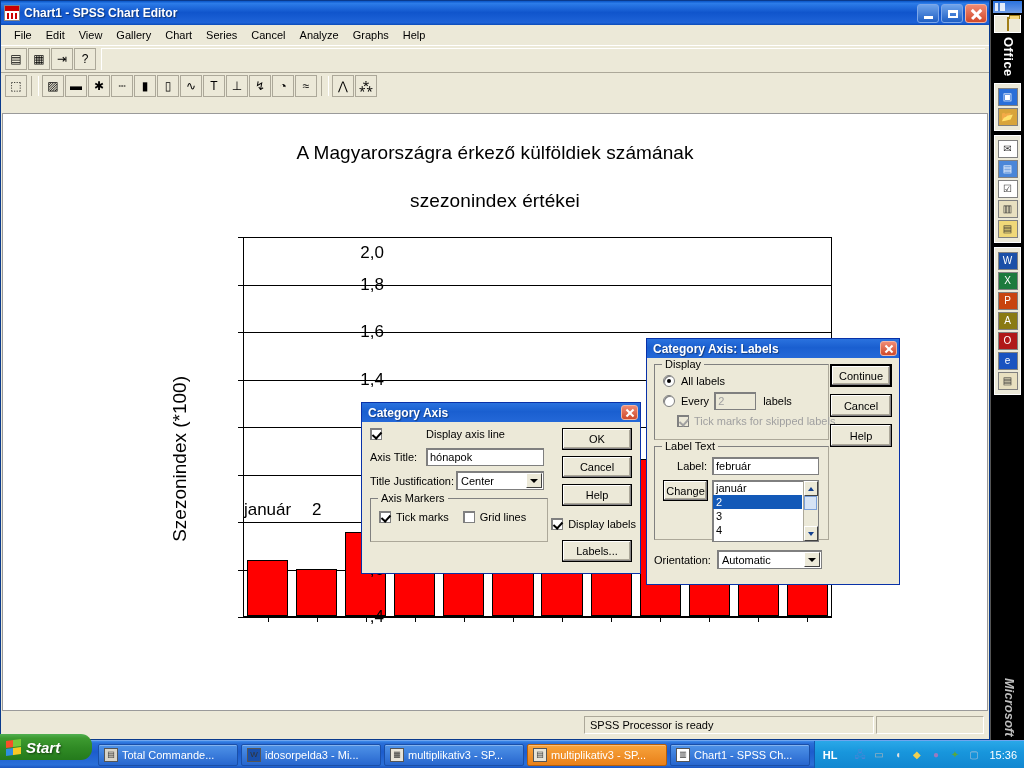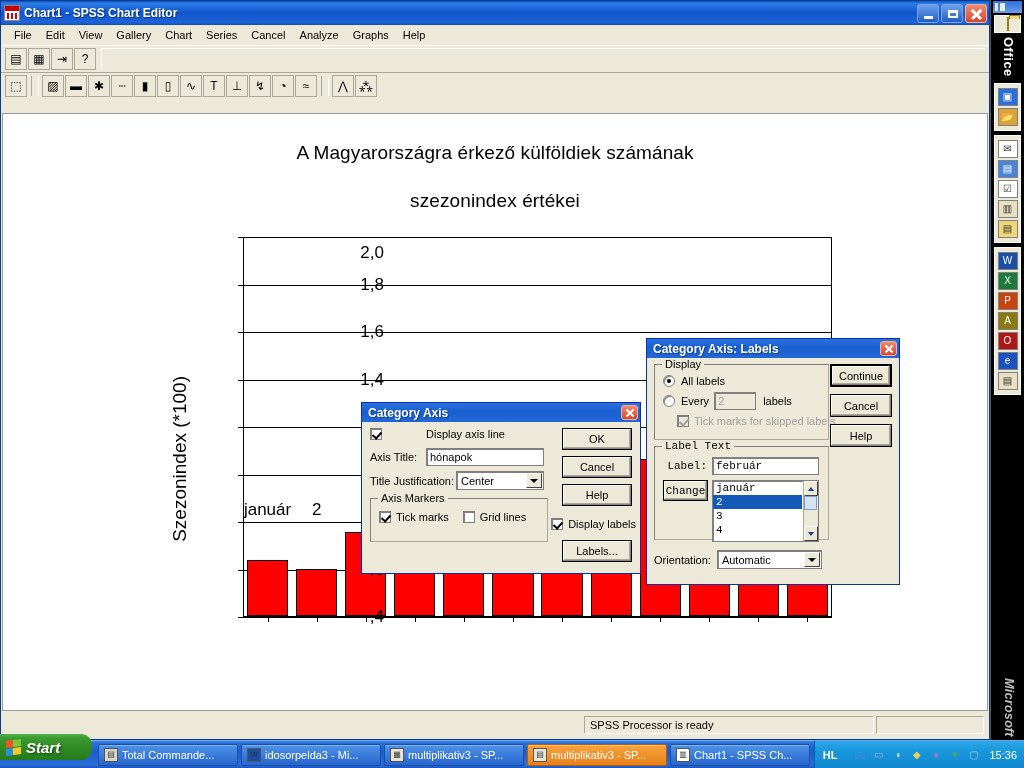--- a/index.html
+++ b/index.html
@@ -597,21 +597,21 @@
               <span class="dim">2</span>
             </span>
             <span class="lbl" style="margin-left:7px;">labels</span>
           </div>
           <div class="row" style="margin:0 0 0 14px;">
             <span class="chk checked disabled"></span>
             <span class="lbl dim">Tick marks for skipped labels</span>
           </div>
         </div>
 
-        <div class="groupbox" style="position:absolute;left:7px;top:88px;width:175px;height:94px;font-family:Liberation Mono, monospace;">
+        <div class="groupbox" style="position:absolute;left:7px;top:88px;width:175px;height:94px;">
           <span class="gb-title">Label Text</span>
           <div class="row" style="margin-bottom:5px;">
             <span class="lbl" style="width:44px;text-align:right;margin-right:5px;">Label:</span>
             <span class="txtfield" style="width:107px;">
               <span>február</span>
             </span>
           </div>
           <div class="row" style="align-items:flex-start;margin:0;">
             <div class="btn" style="width:45px;height:21px;margin-right:4px;">Change</div>
             <div class="listbox" style="width:107px;height:62px;">

